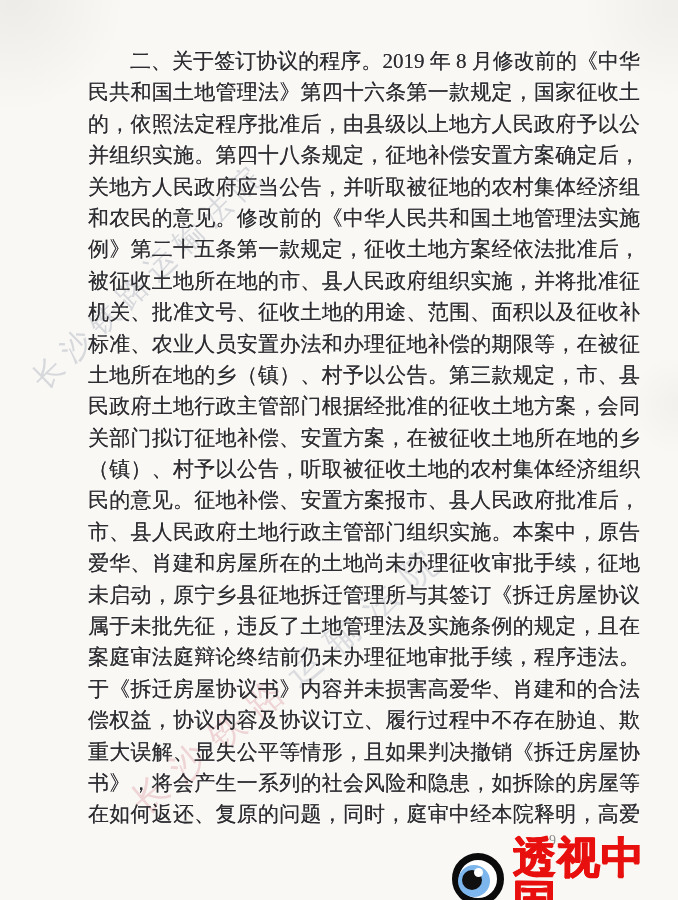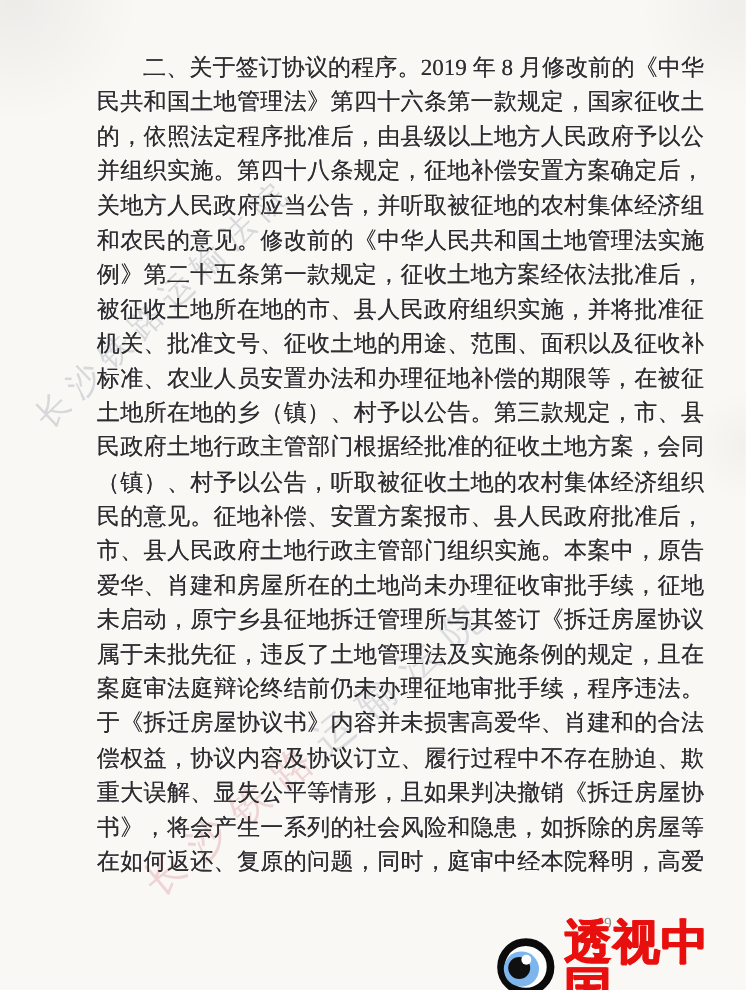--- a/index.html
+++ b/index.html
@@ -93,20 +93,21 @@
       <div class="line">的，依照法定程序批准后，由县级以上地方人民政府予以公告</div>
       <div class="line">并组织实施。第四十八条规定，征地补偿安置方案确定后，有</div>
       <div class="line">关地方人民政府应当公告，并听取被征地的农村集体经济组织</div>
       <div class="line">和农民的意见。修改前的《中华人民共和国土地管理法实施条</div>
       <div class="line">例》第二十五条第一款规定，征收土地方案经依法批准后，由</div>
       <div class="line">被征收土地所在地的市、县人民政府组织实施，并将批准征地</div>
       <div class="line">机关、批准文号、征收土地的用途、范围、面积以及征收补偿</div>
       <div class="line">标准、农业人员安置办法和办理征地补偿的期限等，在被征收</div>
       <div class="line">土地所在地的乡（镇）、村予以公告。第三款规定，市、县人</div>
       <div class="line">民政府土地行政主管部门根据经批准的征收土地方案，会同有</div>
+      <div class="line">关部门拟订征地补偿、安置方案，在被征收土地所在地的乡</div>
       <div class="line">（镇）、村予以公告，听取被征收土地的农村集体经济组织和农</div>
       <div class="line">民的意见。征地补偿、安置方案报市、县人民政府批准后，由</div>
       <div class="line">市、县人民政府土地行政主管部门组织实施。本案中，原告高</div>
       <div class="line">爱华、肖建和房屋所在的土地尚未办理征收审批手续，征地尚</div>
       <div class="line">未启动，原宁乡县征地拆迁管理所与其签订《拆迁房屋协议书》，</div>
       <div class="line">属于未批先征，违反了土地管理法及实施条例的规定，且在本</div>
       <div class="line">案庭审法庭辩论终结前仍未办理征地审批手续，程序违法。鉴</div>
       <div class="line">于《拆迁房屋协议书》内容并未损害高爱华、肖建和的合法补</div>
       <div class="line">偿权益，协议内容及协议订立、履行过程中不存在胁迫、欺诈、</div>
       <div class="line">重大误解、显失公平等情形，且如果判决撤销《拆迁房屋协议</div>

